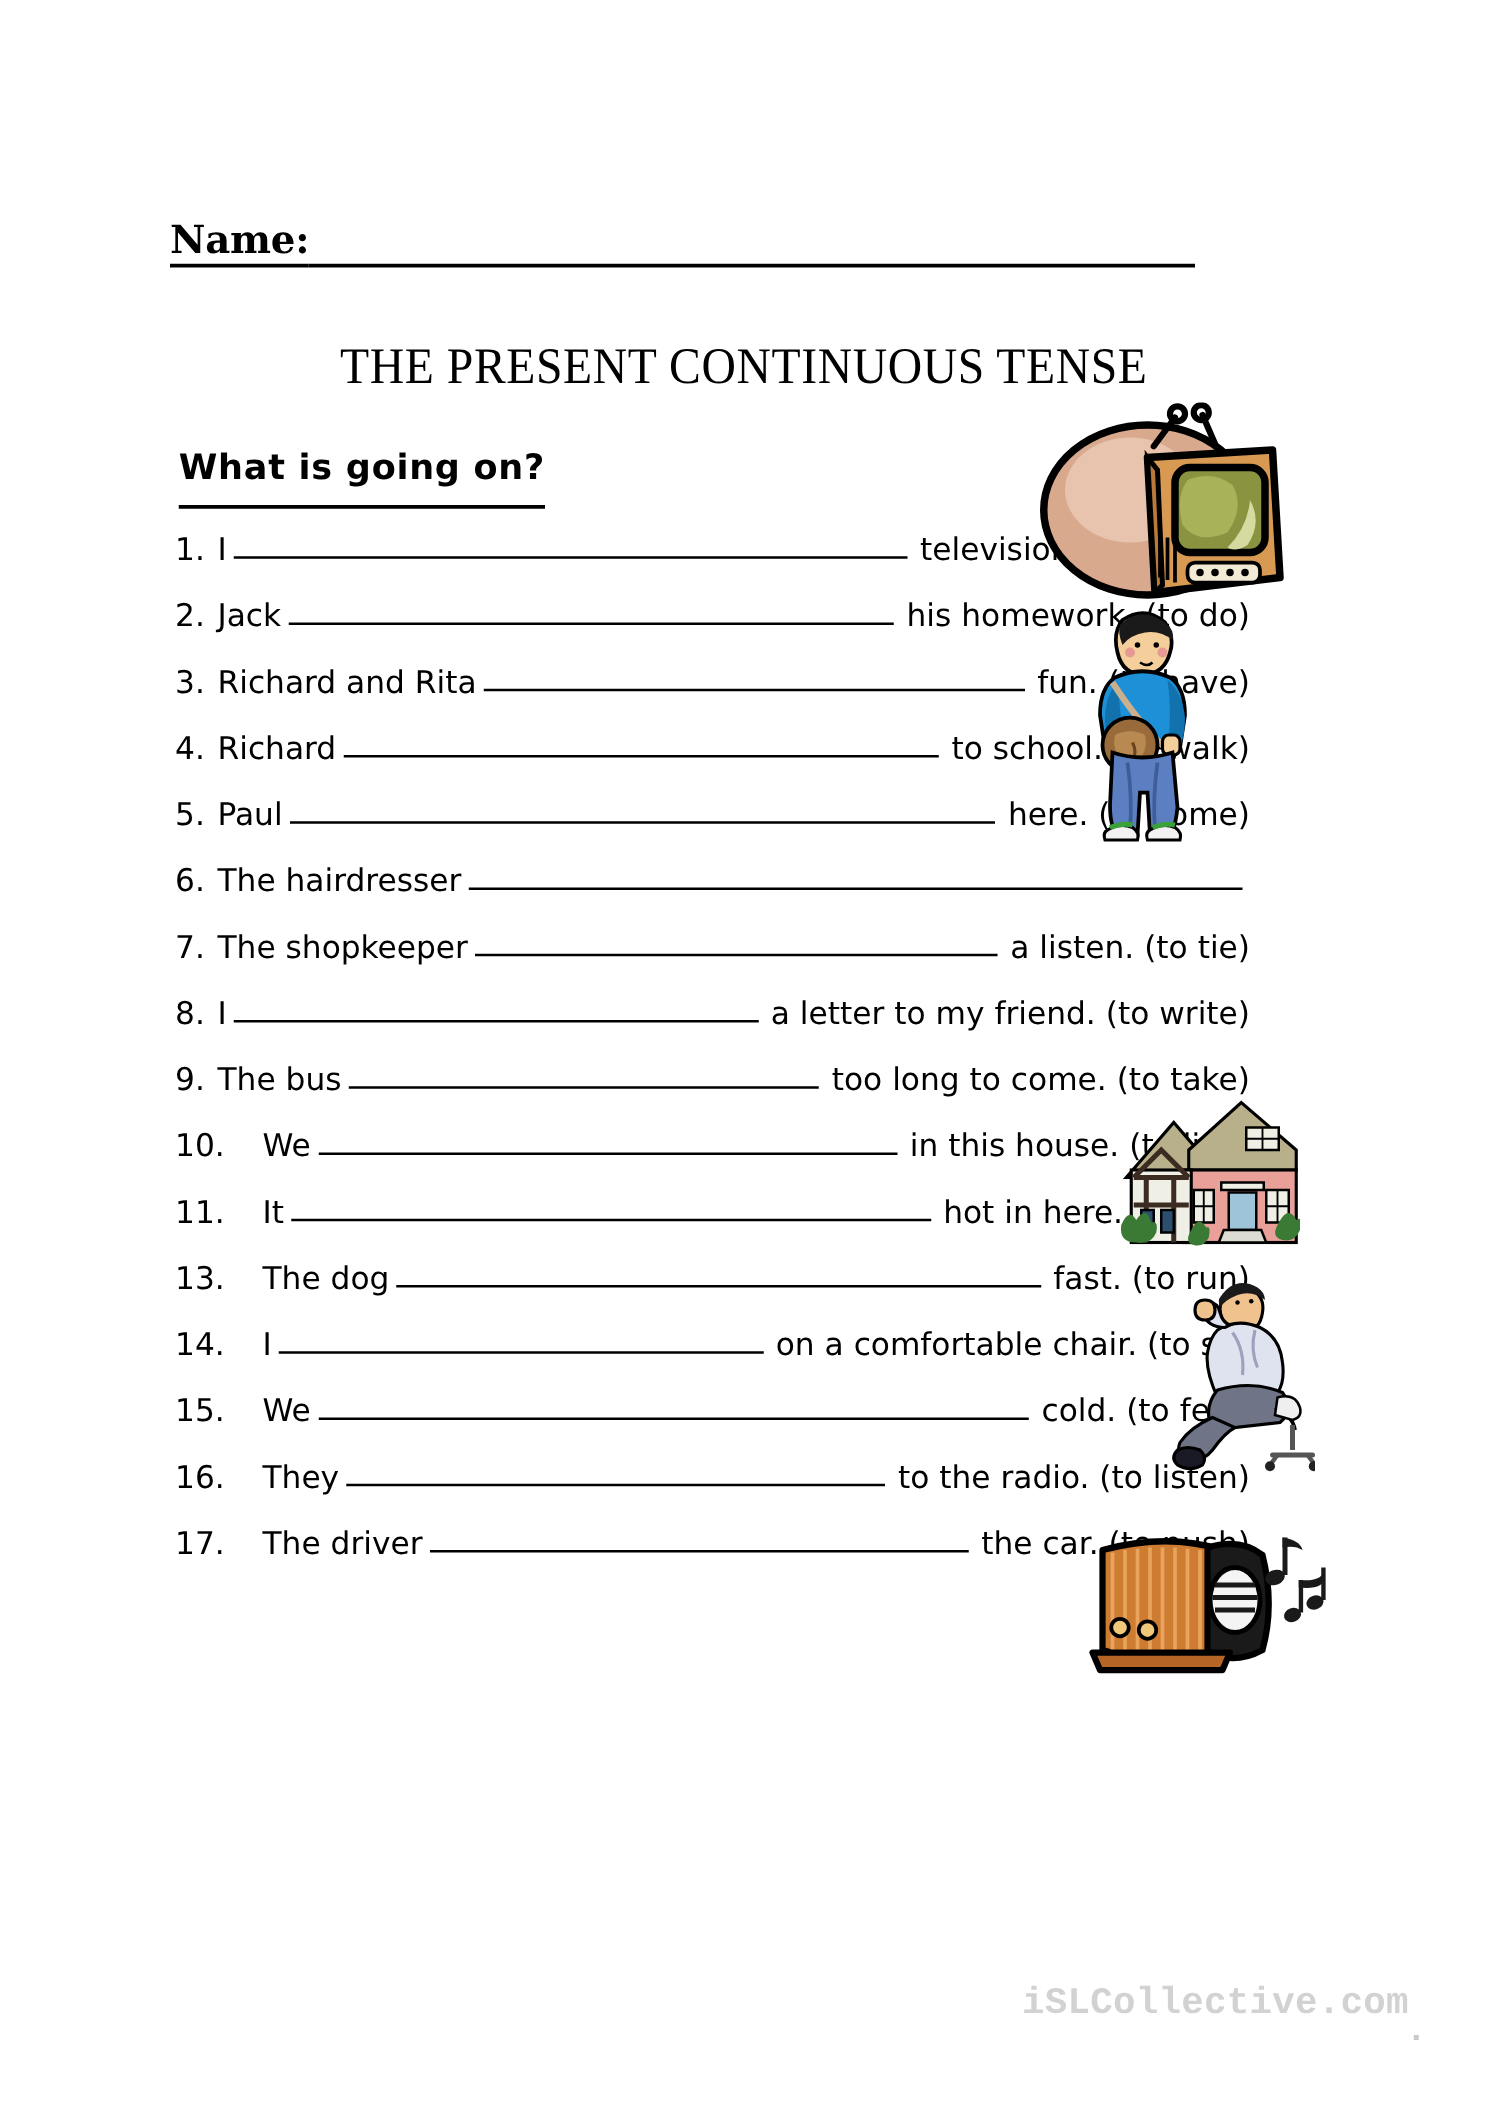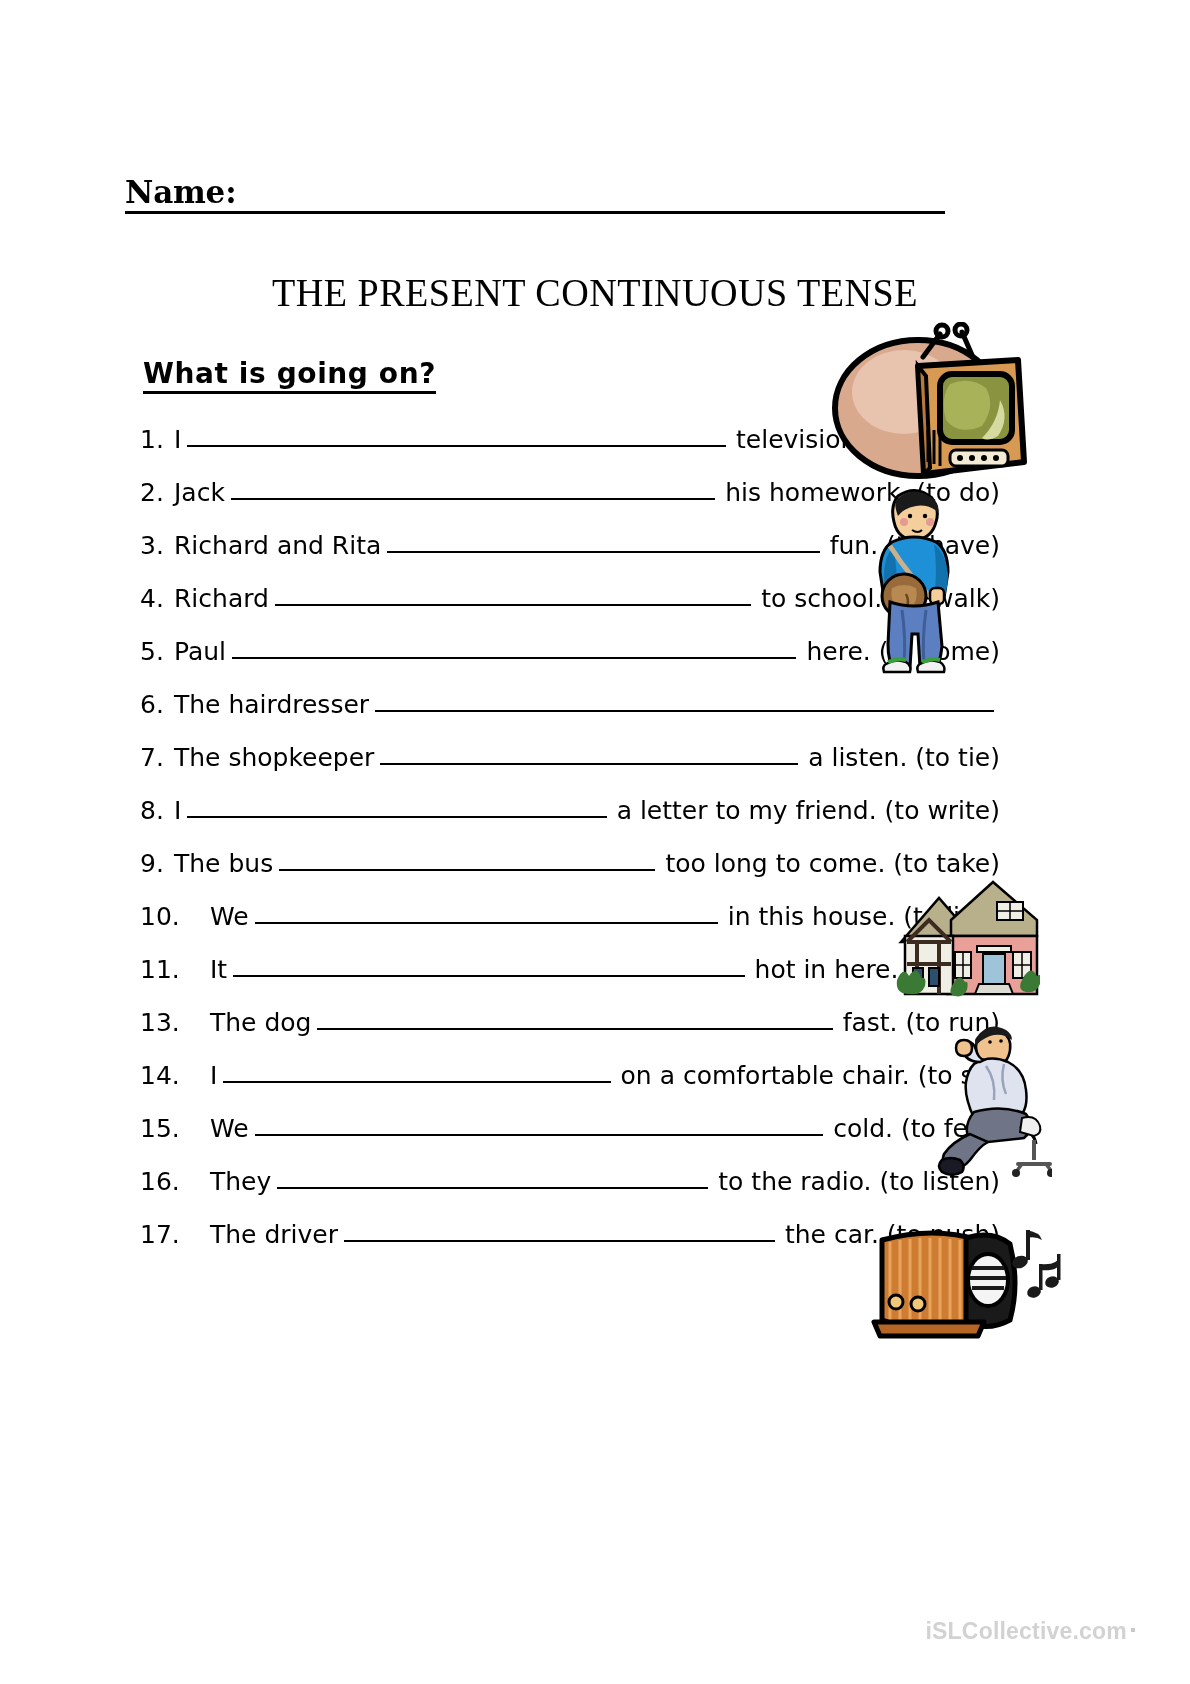--- a/index.html
+++ b/index.html
@@ -19,21 +19,21 @@
 
   .page {
     position: absolute;
     inset: 0;
     background: #fff;
   }
 
   
   .name-row {
     position: absolute;
-    left: 125px;
+    left: 136px;
     top: 168px;
     width: 820px;
     height: 46px;
     display: flex;
     align-items: flex-end;
   }
   .name-label {
     font-family: "DejaVu Serif", "Liberation Serif", serif;
     font-weight: 700;
     font-size: 31px;
@@ -71,21 +71,21 @@
   .section-heading {
     position: absolute;
     left: 143px;
     top: 357px;
     font-family: "DejaVu Sans", sans-serif;
     font-weight: 700;
     font-size: 28px;
     letter-spacing: 0.6px;
     color: #000;
     border-bottom: 3px solid #000;
-    padding-bottom: 1px;
+    padding-bottom: 14px;
     display: inline-block;
   }
 
   
   .exercise-list {
     position: absolute;
     left: 140px;
     top: 425px;
     width: 860px;
   }
@@ -128,26 +128,25 @@
   .clip {
     position: absolute;
   }
   .clip svg { display: block; }
 
   
   .watermark {
     position: absolute;
     right: 63px;
     top: 1586px;
-    font-family: Liberation Sans, sans-serif;
+    font-family: Liberation Mono, monospace;
     font-weight: 700;
-    font-size: 23px;
+    font-size: 30px;
     color: #d2d2d2;
     letter-spacing: 0.2px;
-    margin-top: 32px;
   }
   .watermark-dot {
     position: absolute;
     right: 55px;
     top: 1628px;
     width: 4px;
     height: 4px;
     background: #c9c9c9;
   }
 </style>

